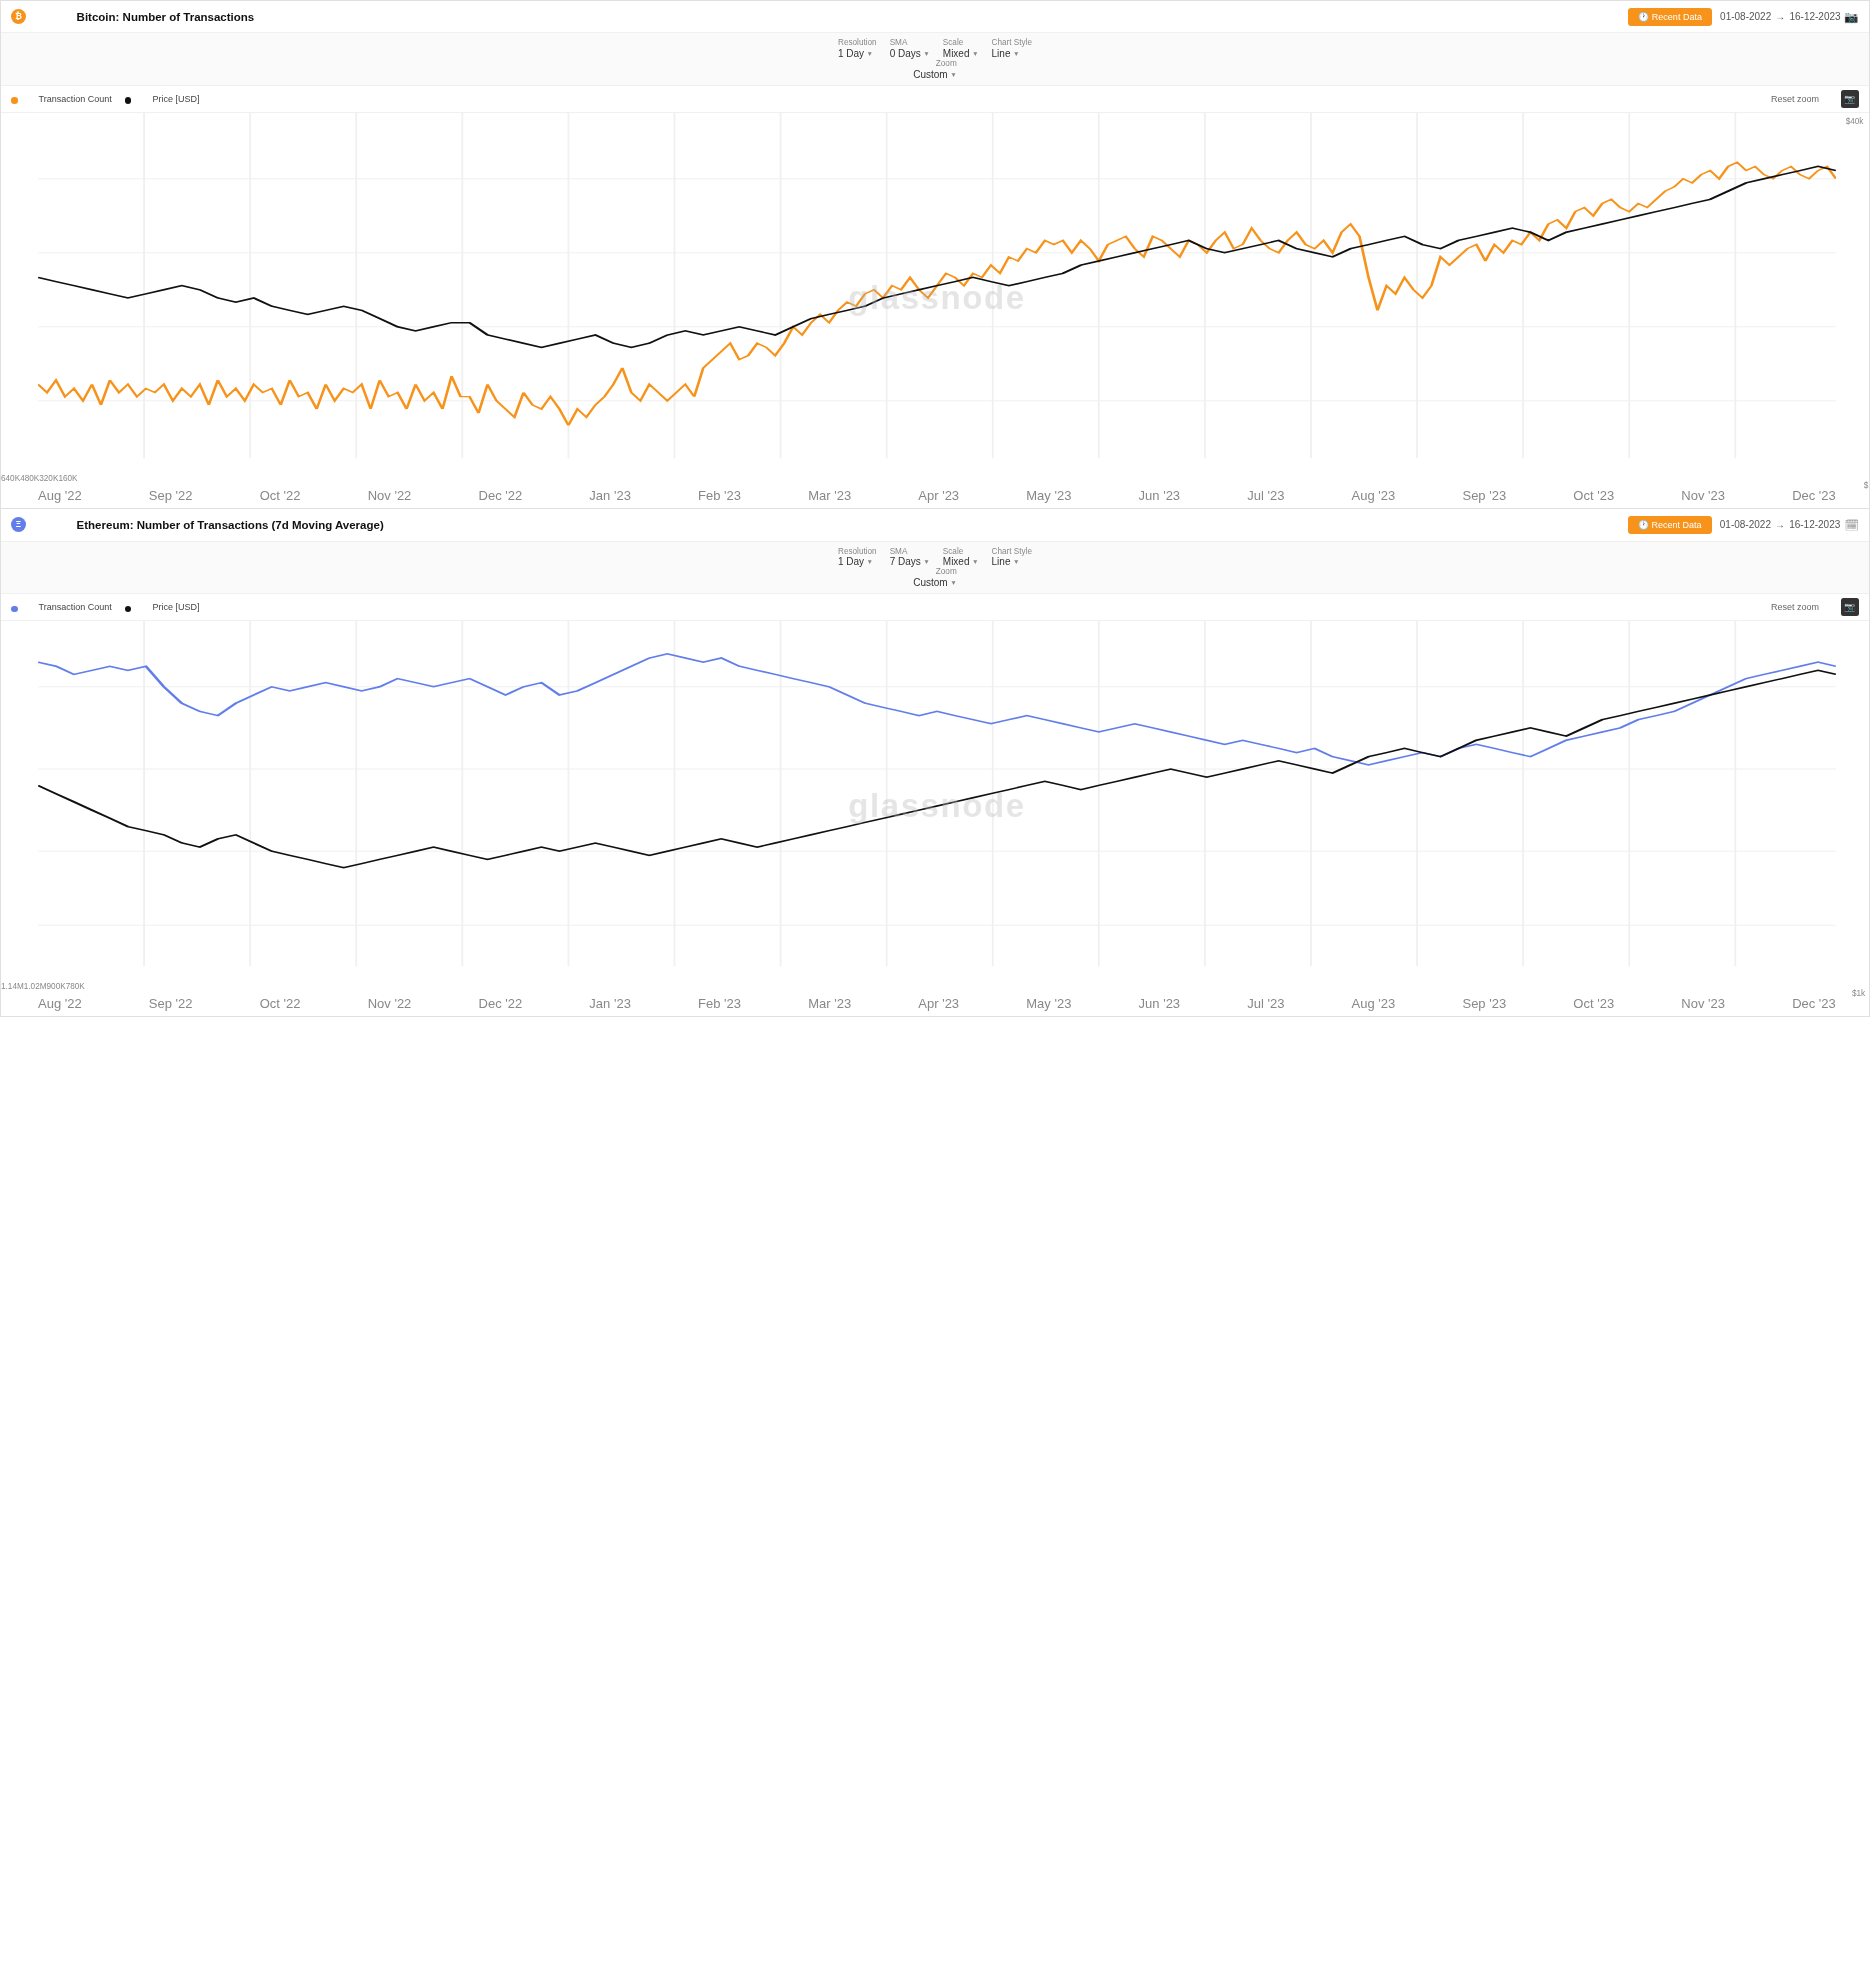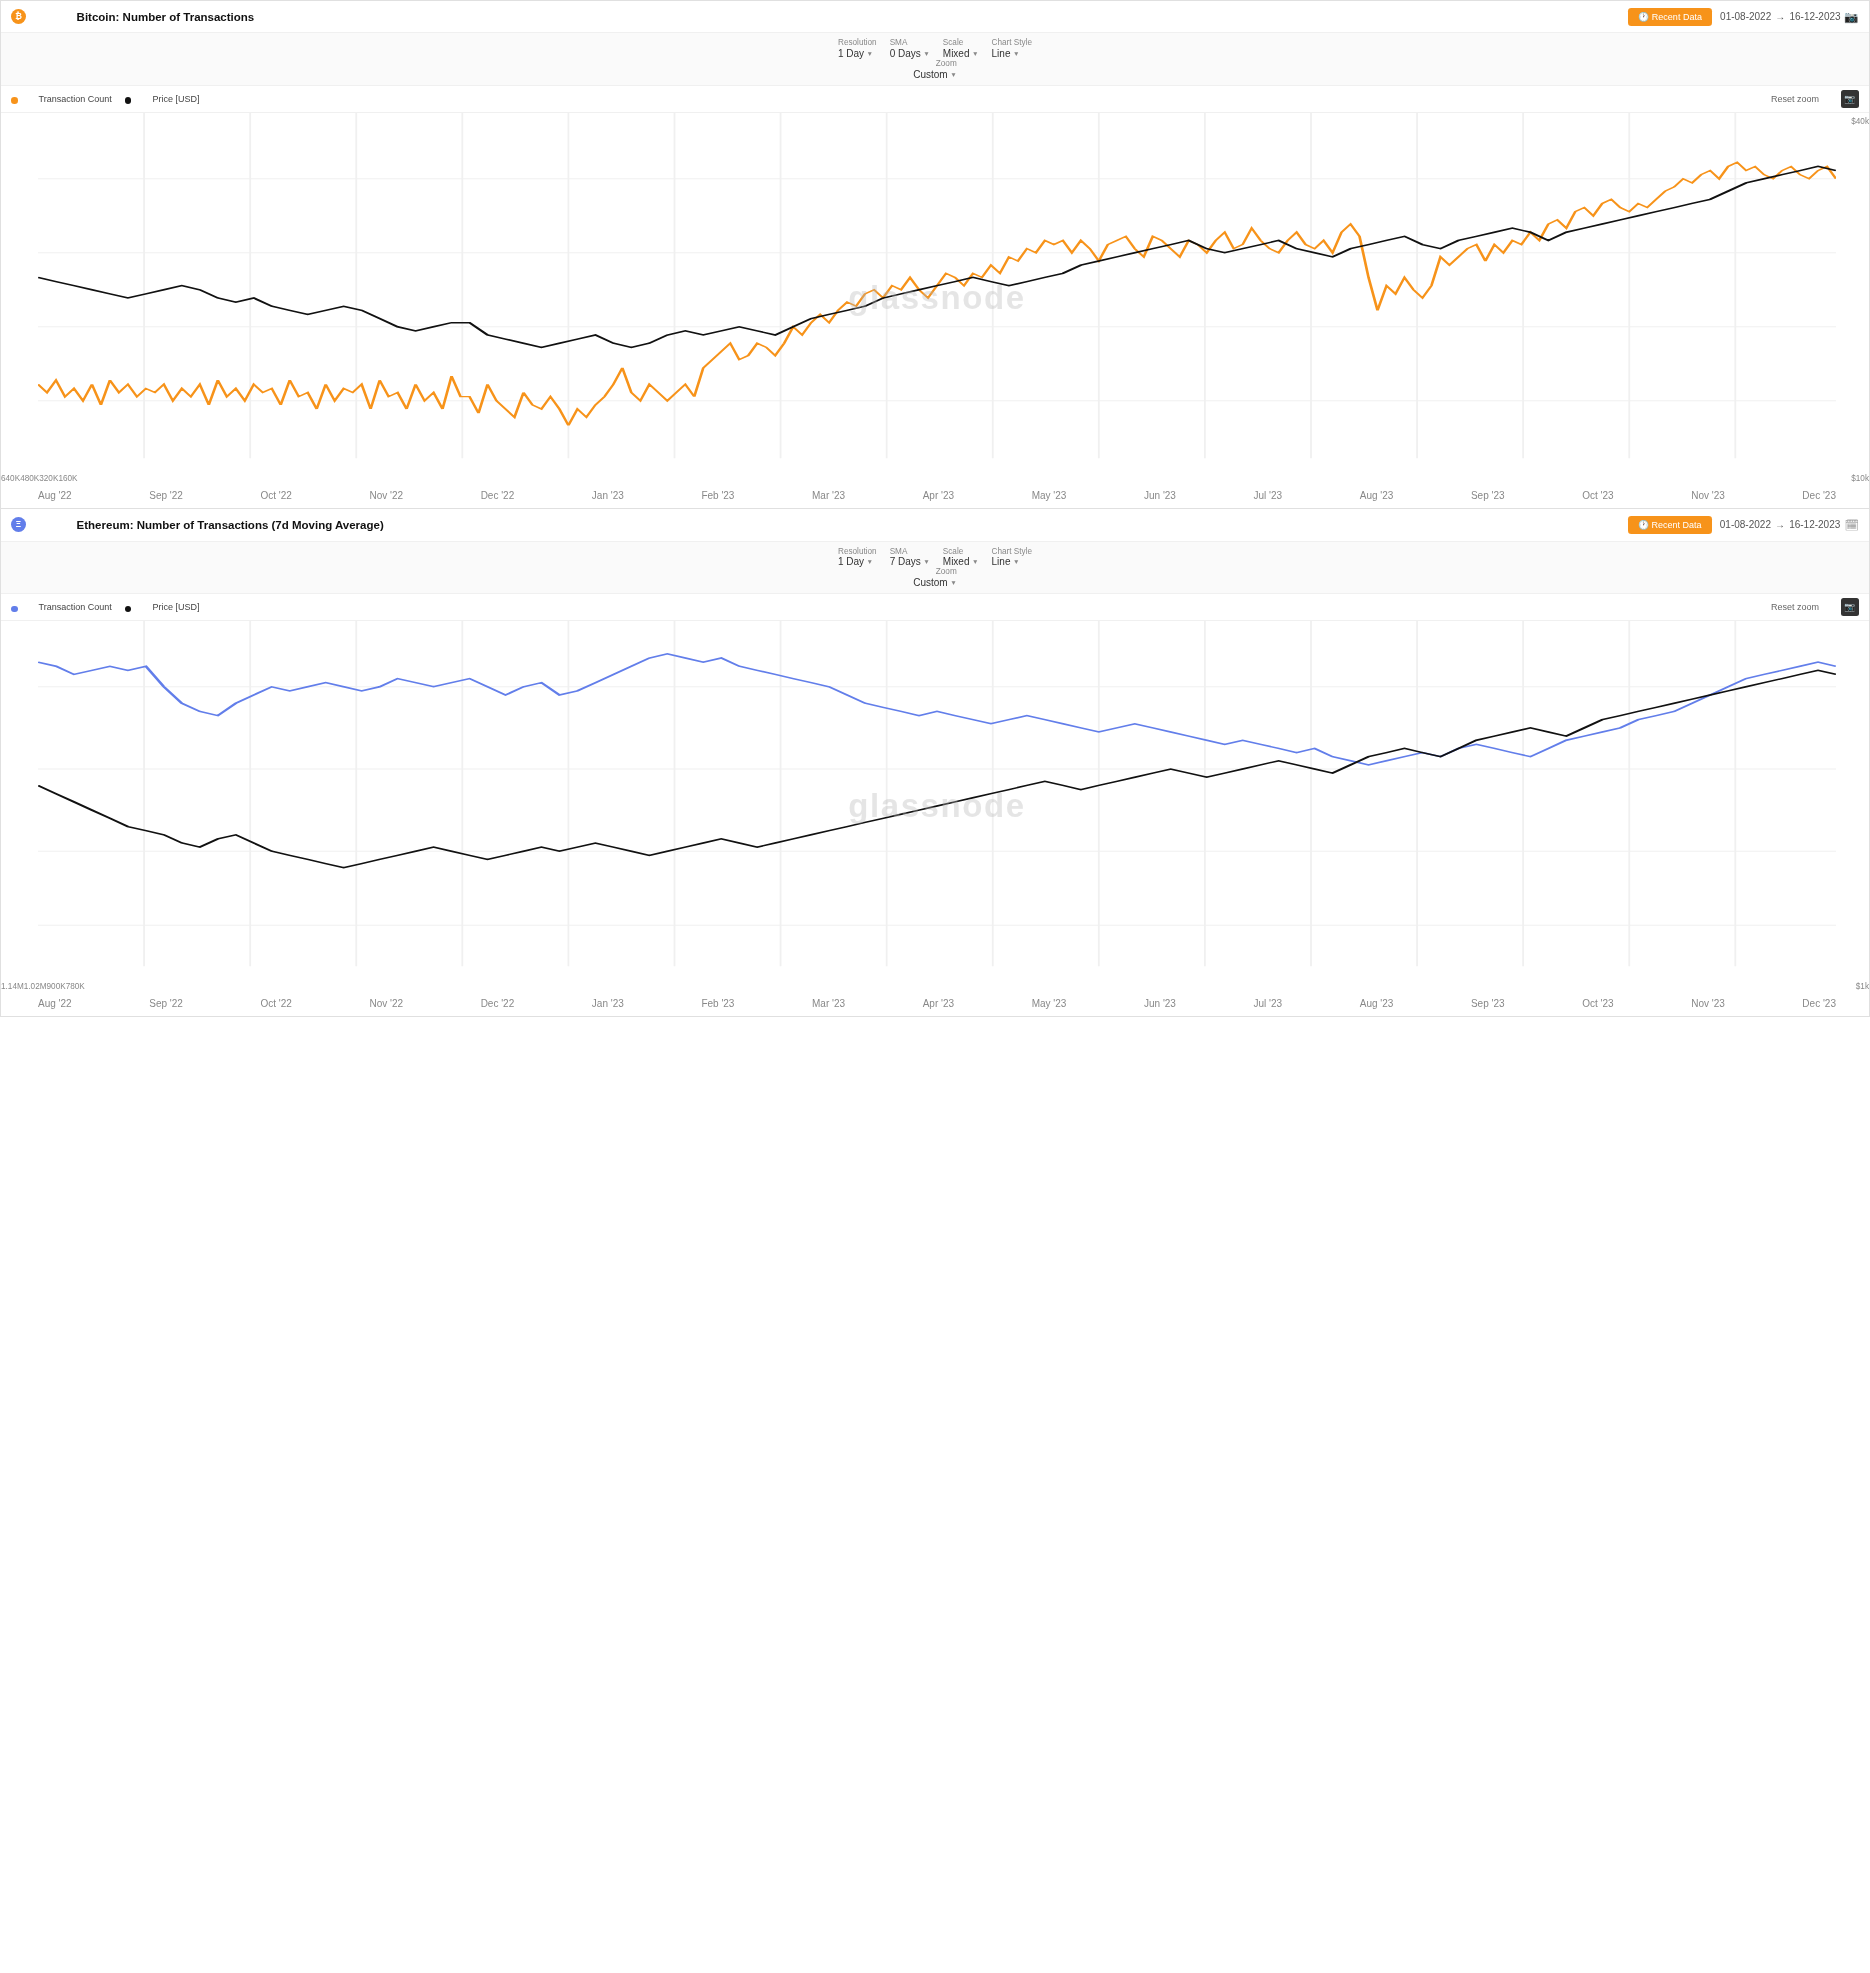--- a/index.html
+++ b/index.html
@@ -183,40 +183,40 @@
       justify-content: space-between;
       align-items: flex-end;
       padding: 4.1px 4.1px 0 0;
       font-size: 8.2px;
       color: #888;
     }
     .y-axis-right {
       position: absolute;
       right: 0;
       top: 0;
-      bottom: 25px;
+      bottom: 18px;
       width: 33px;
       display: flex;
       flex-direction: column;
       justify-content: space-between;
-      align-items: flex-end;
+      align-items: center;
       padding: 4.1px 0 0 4.1px;
       font-size: 8.2px;
       color: #888;
     }
     .x-axis {
       position: absolute;
       bottom: 0;
       left: 37px;
       right: 33px;
       height: 25px;
       display: flex;
       align-items: center;
       justify-content: space-between;
-      font-size: 10px;
+      font-size: 13px;
       color: #888;
     }
     .chart-svg-area {
       position: absolute;
       left: 37px;
       right: 33px;
       top: 0;
       bottom: 25px;
     }
     .watermark {

